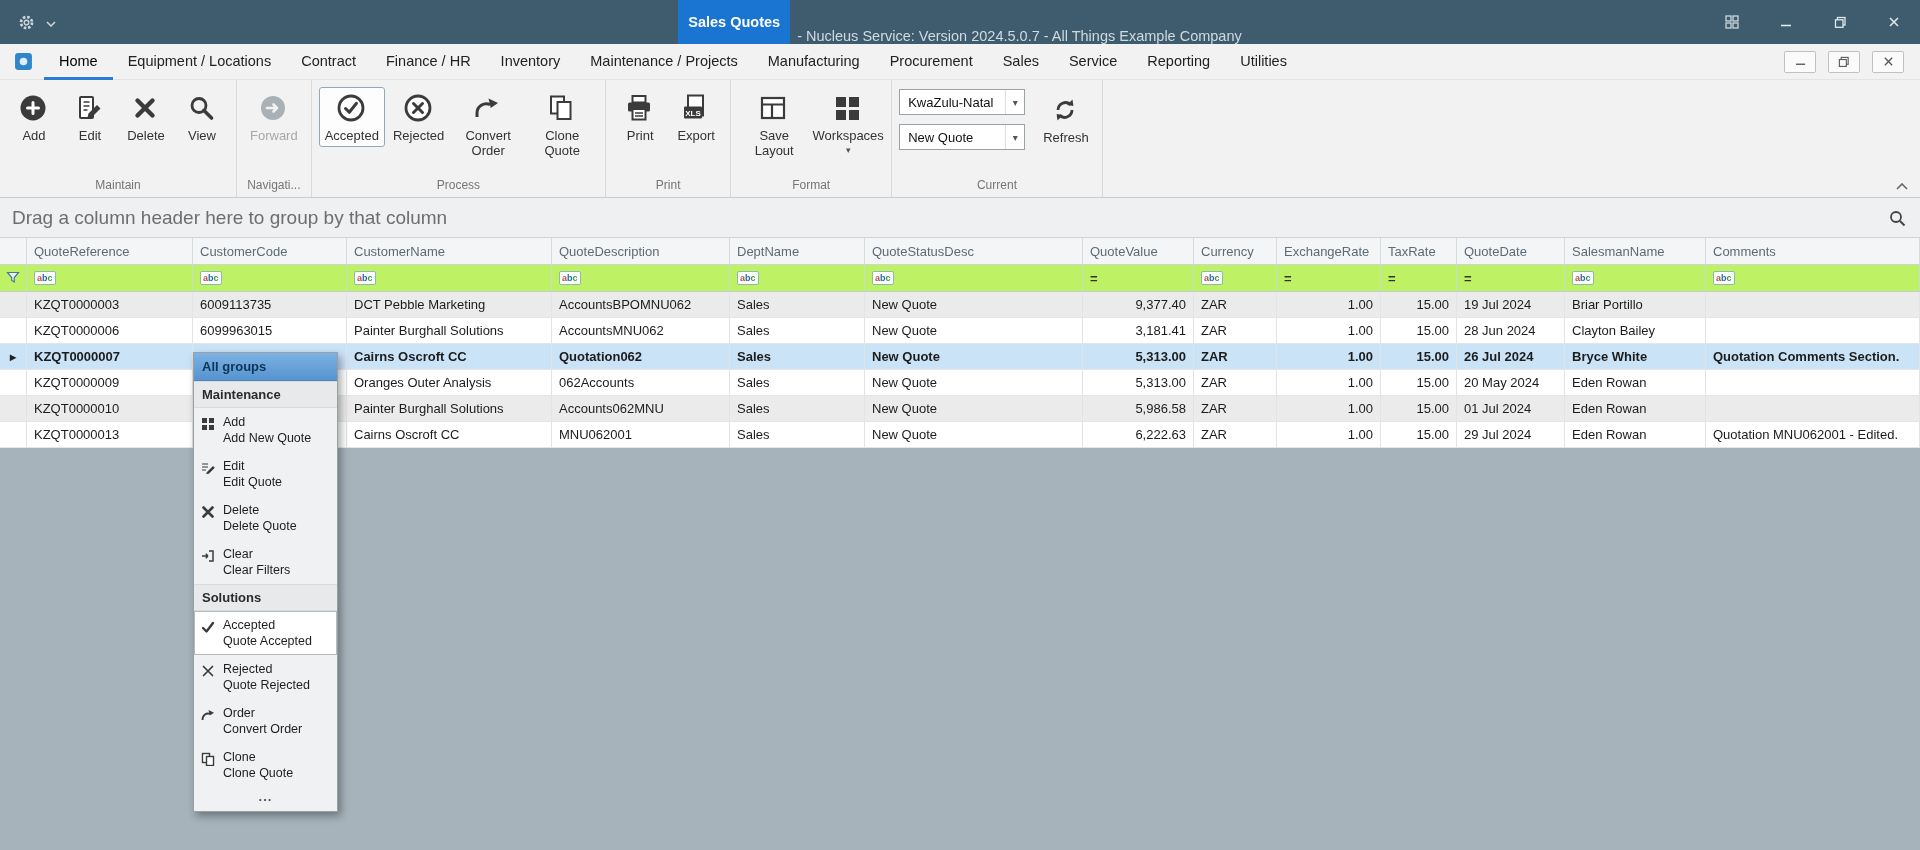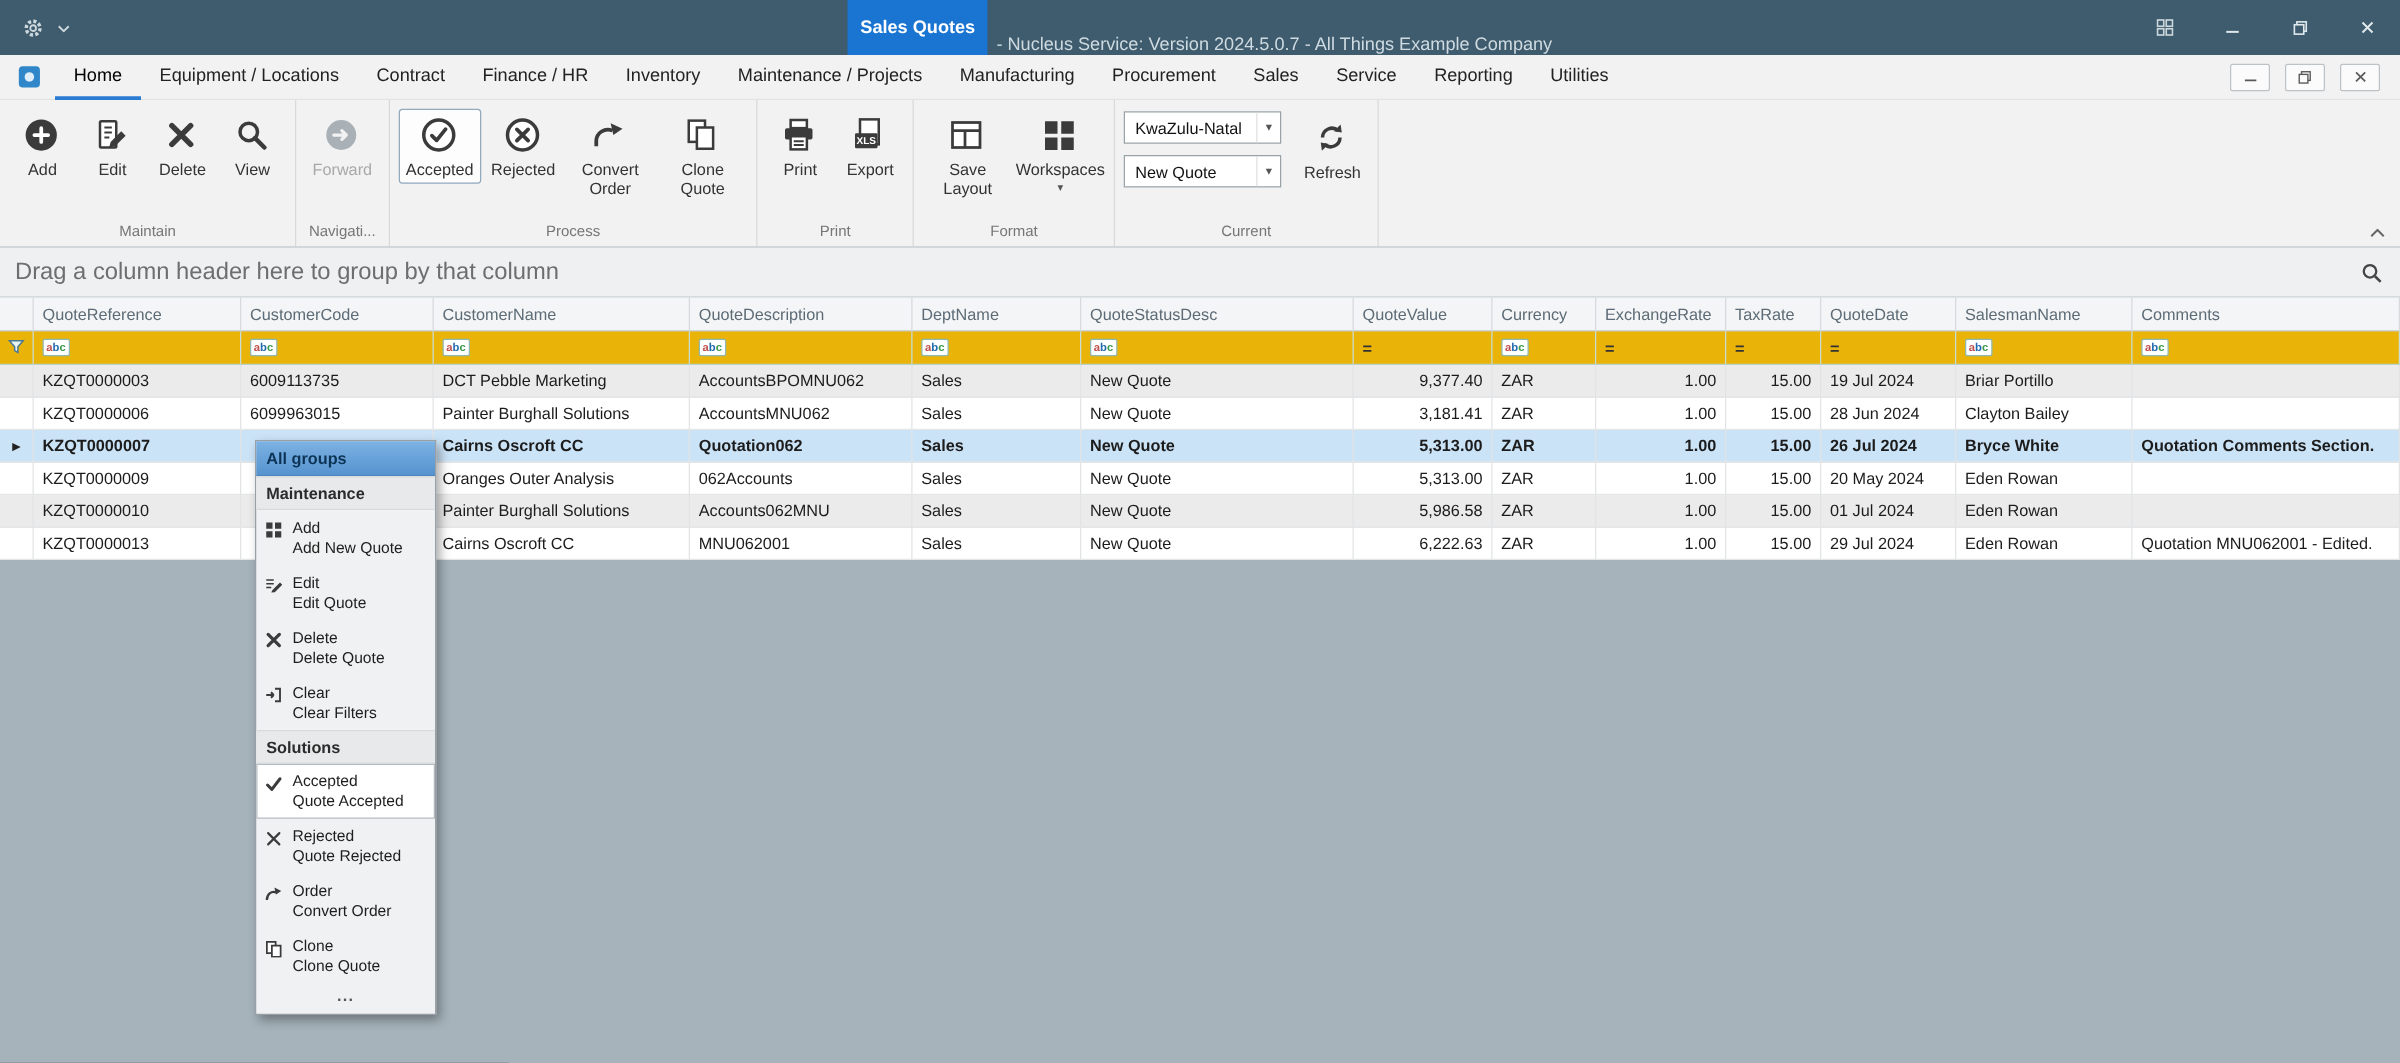--- a/index.html
+++ b/index.html
@@ -45,37 +45,37 @@
 
   
   .group-panel { height:40px; background:#eef0f1; border-bottom:1px solid #ced4d7; display:flex; align-items:center; padding:0 12px; font-size:19px; color:#6e6e6e; }
   .gp-search { margin-left:auto; width:22px; height:22px; display:flex; align-items:center; justify-content:center; }
 
   .grid-row { display:flex; width:1920px; }
   .gcell { flex:none; border-right:1px solid #dcdfe1; padding:0 7px; font-size:13px; display:flex; align-items:center; overflow:hidden; white-space:nowrap; }
   .gcell.ind { width:27px; padding:0; justify-content:center; }
   .grid-row.header { height:27px; background:#f4f5f6; }
   .header .gcell { color:#5c6b75; border-right:1px solid #d6dadc; border-bottom:1px solid #ced3d6; }
-  .grid-row.filter { height:27px; background:#eab308; }
+  .grid-row.filter { height:27px; background:#bef264; }
   .filter .gcell { border-right:1px solid #c6dcd5; border-bottom:1px solid #b7d4cb; }
   .fi-abc { display:inline-block; border:1px solid #8fb8ae; background:#fdfefe; border-radius:2px; padding:0 2px; font-size:9px; font-weight:bold; line-height:12px; }
   .fi-abc i { font-style:normal; }
   .fi-abc i:nth-child(1){ color:#c0504d; }
   .fi-abc i:nth-child(2){ color:#1f6ab0; }
   .fi-abc i:nth-child(3){ color:#3a9a4a; }
   .fi-eq { font-weight:bold; color:#333; font-size:13px; }
   .grid-row.data { height:26px; background:#ffffff; }
   .data .gcell { color:#1c1c1c; border-bottom:1px solid #e4e6e7; border-right:1px solid #e1e3e5; }
   .grid-row.data.alt { background:#ebebeb; }
   .grid-row.data.selected { background:#cbe3f7; font-weight:bold; }
   .gcell.right { justify-content:flex-end; }
   .rowarrow { color:#222; font-size:12px; }
 
   
-  .menu { position:absolute; left:204px; top:352px; width:145px; background:#f0f1f2; border:1px solid #98a0a6; box-shadow:3px 4px 8px rgba(0,0,0,.35); z-index:50; }
+  .menu { position:absolute; left:193px; top:352px; width:145px; background:#f0f1f2; border:1px solid #98a0a6; box-shadow:3px 4px 8px rgba(0,0,0,.35); z-index:50; }
   .menu-header { background:linear-gradient(#7db2e3,#5593cf); color:#0d3456; font-weight:bold; font-size:13px; padding:6px 8px; border-bottom:1px solid #4f86bb; }
   .menu-section { background:#e7e9ea; color:#2b2b2b; font-weight:bold; font-size:13px; padding:5px 8px; border-top:1px solid #d8dadc; border-bottom:1px solid #d8dadc; }
   .menu-item { display:flex; gap:7px; padding:6px 6px; align-items:flex-start; }
   .menu-item.selected { background:#ffffff; outline:1px solid #b3bac0; outline-offset:-1px; }
   .mi-icon { width:16px; height:16px; flex:none; margin-top:2px; color:#3b3b3b; display:flex; align-items:center; justify-content:center; }
   .mi-text { display:flex; flex-direction:column; line-height:16px; font-size:12.5px; color:#1e1e1e; }
   .menu-footer { text-align:center; color:#555; font-weight:bold; letter-spacing:1px; padding:2px 0 7px 0; font-size:13px; }
 </style>
 </head>
 <body>

